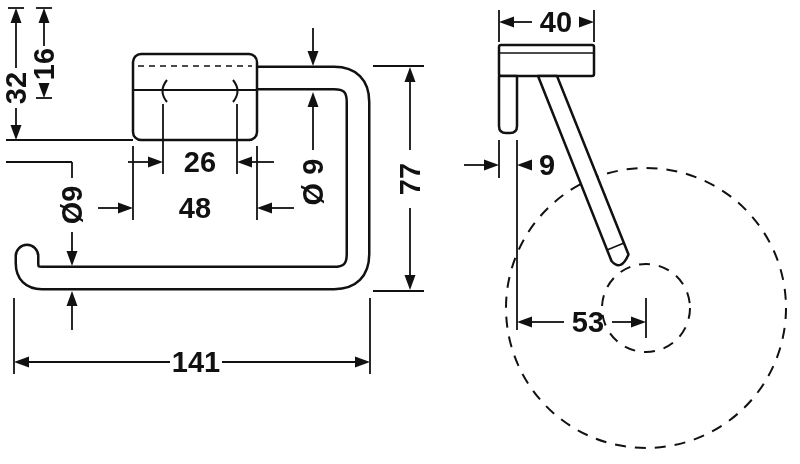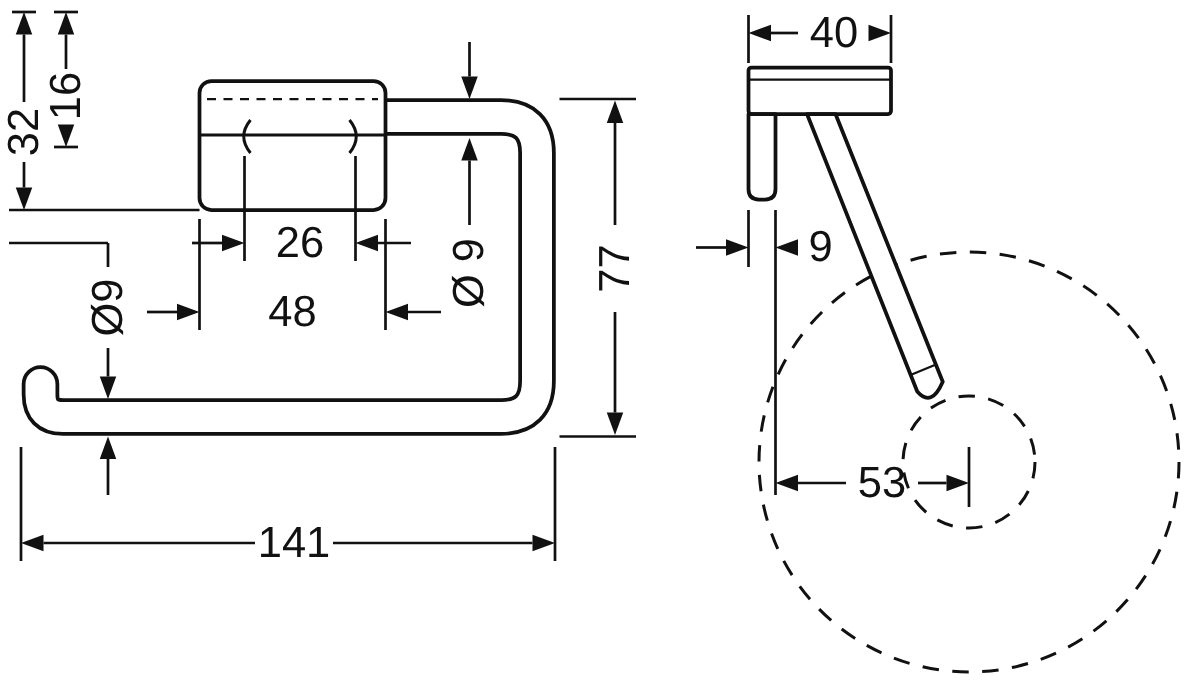--- a/index.html
+++ b/index.html
@@ -2,20 +2,21 @@
 <html><head>
 <meta charset="utf-8">
 <style>
   html, body { margin: 0; padding: 0; background: #ffffff; }
   .stage {
     width: 800px; height: 464px;
     position: relative;
     background: #ffffff;
     font-family: "Liberation Sans", sans-serif;
     overflow: hidden;
+    font-weight: bold;
   }
   svg { display: block; }
   .ln   { stroke: #111111; stroke-width: 1.8; fill: none; }
   .thin { stroke: #111111; stroke-width: 1.5; fill: none; }
   .edge { stroke: #111111; stroke-width: 2.5; fill: #ffffff; stroke-linejoin: round; }
   .edgeline { stroke: #111111; stroke-width: 2; fill: none; }
   .dashed { stroke: #111111; stroke-width: 1.5; fill: none; stroke-dasharray: 6 5; }
   .roll { stroke: #111111; stroke-width: 2; fill: none; stroke-dasharray: 11 9; }
   .arrow { fill: #111111; stroke: none; }
   .dim-text {

